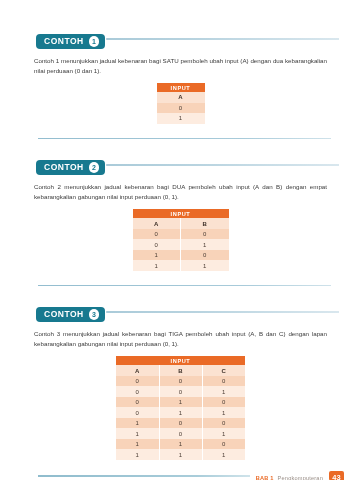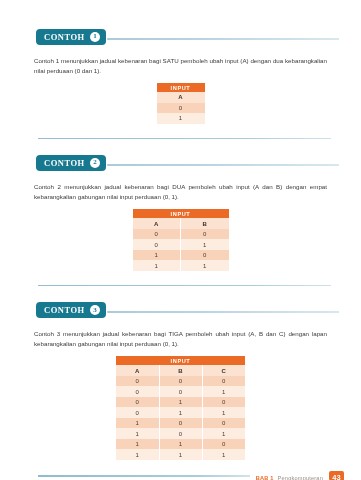--- a/index.html
+++ b/index.html
@@ -24,22 +24,21 @@
 
   
   .section {
     position: relative;
   }
   .sec-head {
     position: relative;
     height: 20px;
     margin: 0 22px 0 36px;
     display: flex;
-    align-items: flex-start;
-    font-family: Liberation Serif, serif;
+    align-items: flex-end;
   }
   .sec-rule {
     position: absolute;
     left: 0;
     right: 0;
     top: 9px;
     height: 1.6px;
     background: linear-gradient(to right, #9fc4d4 0%, #b9d4e0 55%, #d9e7ee 100%);
   }
   .badge {

